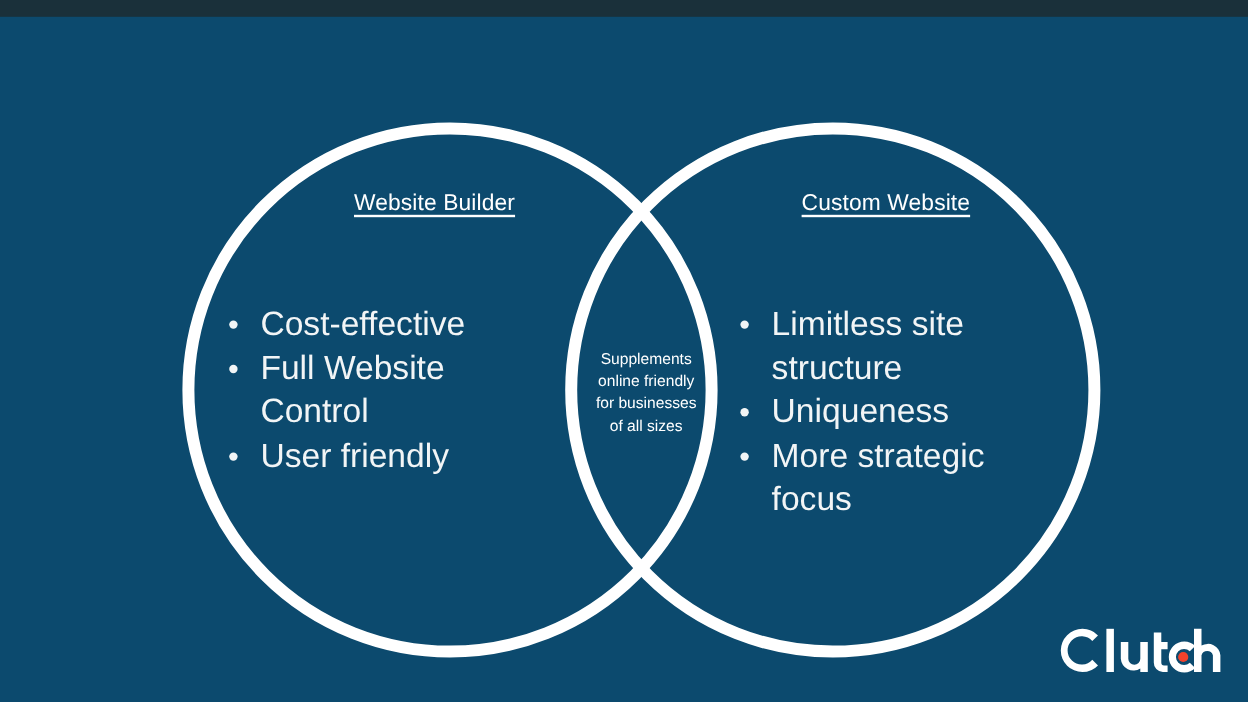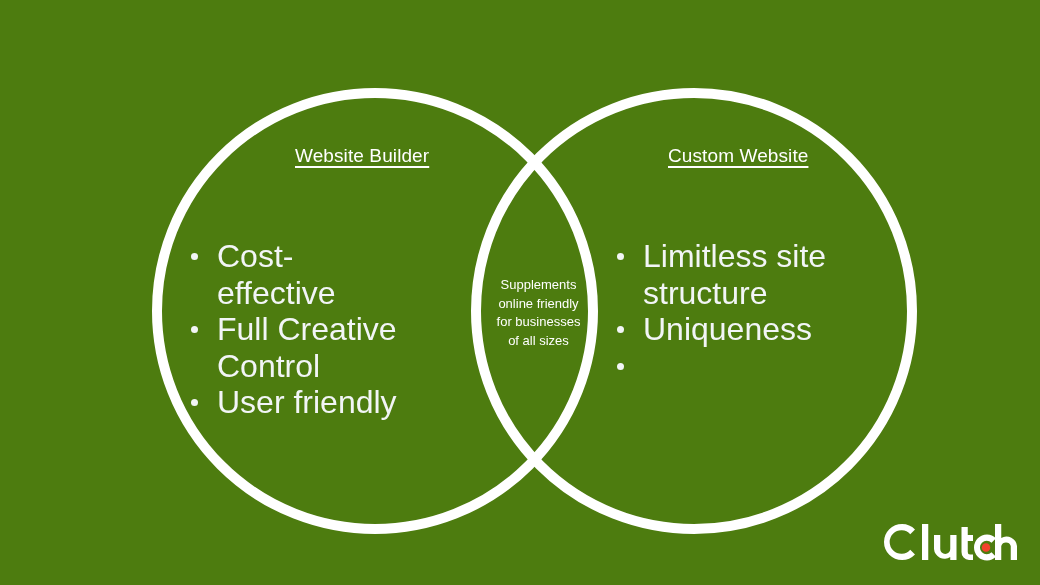--- a/index.html
+++ b/index.html
@@ -13,21 +13,22 @@
 
   body {
     background:#1a303a;
     font-family:"Liberation Sans", sans-serif;
     position:relative;
   }
 
   #slide {
     position:absolute;
     inset:0;
-    background:#4d7c0f;
+    background:#0c4a6e;
+    margin-top:14px;
   }
 
   
   #venn-svg {
     position:absolute;
     left:0; top:0;
     width:1040px;
     height:585px;
     pointer-events:none;
   }
@@ -44,21 +45,21 @@
     white-space:nowrap;
   }
   #heading-left  { left:295px; top:145px; }
   #heading-right { left:668px; top:145px; }
 
   
   .venn-list {
     position:absolute;
     list-style:none;
     color:#f2f5f6;
-    font-size:32px;
+    font-size:28px;
     line-height:36.5px;
   }
   .venn-list li {
     position:relative;
     padding-left:29px;
     margin-bottom:0;
   }
   .venn-list li .bullet-dot {
     position:absolute;
     left:3px;
@@ -110,39 +111,40 @@
 
   <div class="venn-heading" id="heading-right">Custom Website</div>
 
   <ul class="venn-list" id="list-left">
     <li>
       <span class="bullet-dot"></span>
       <span>Cost-effective</span>
     </li>
     <li>
       <span class="bullet-dot"></span>
-      <span>Full Creative Control</span>
+      <span>Full Website Control</span>
     </li>
     <li>
       <span class="bullet-dot"></span>
       <span>User friendly</span>
     </li>
   </ul>
 
   <ul class="venn-list" id="list-right">
     <li>
       <span class="bullet-dot"></span>
       <span>Limitless site structure</span>
     </li>
     <li>
       <span class="bullet-dot"></span>
       <span>Uniqueness</span>
     </li>
     <li>
       <span class="bullet-dot"></span>
+      <span>More strategic focus</span>
     </li>
   </ul>
 
   <div id="overlap-text">
     <span>Supplements</span>
     <span>online friendly</span>
     <span>for businesses</span>
     <span>of all sizes</span>
   </div>
 

